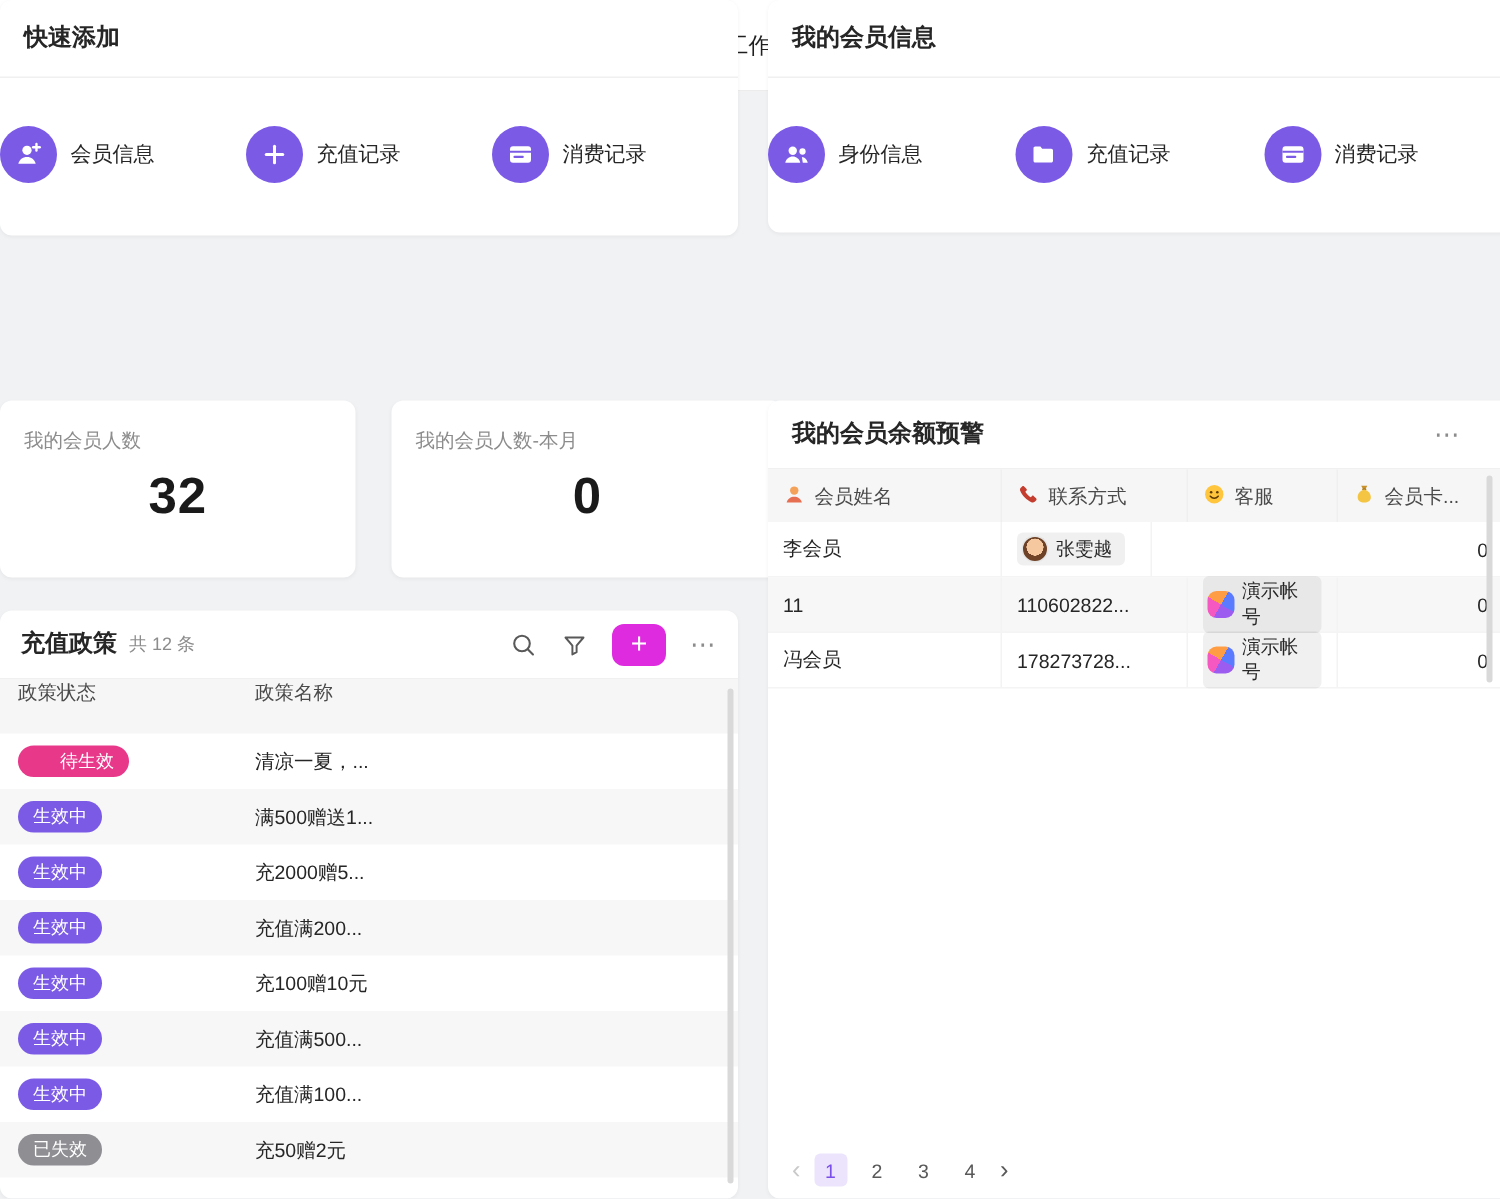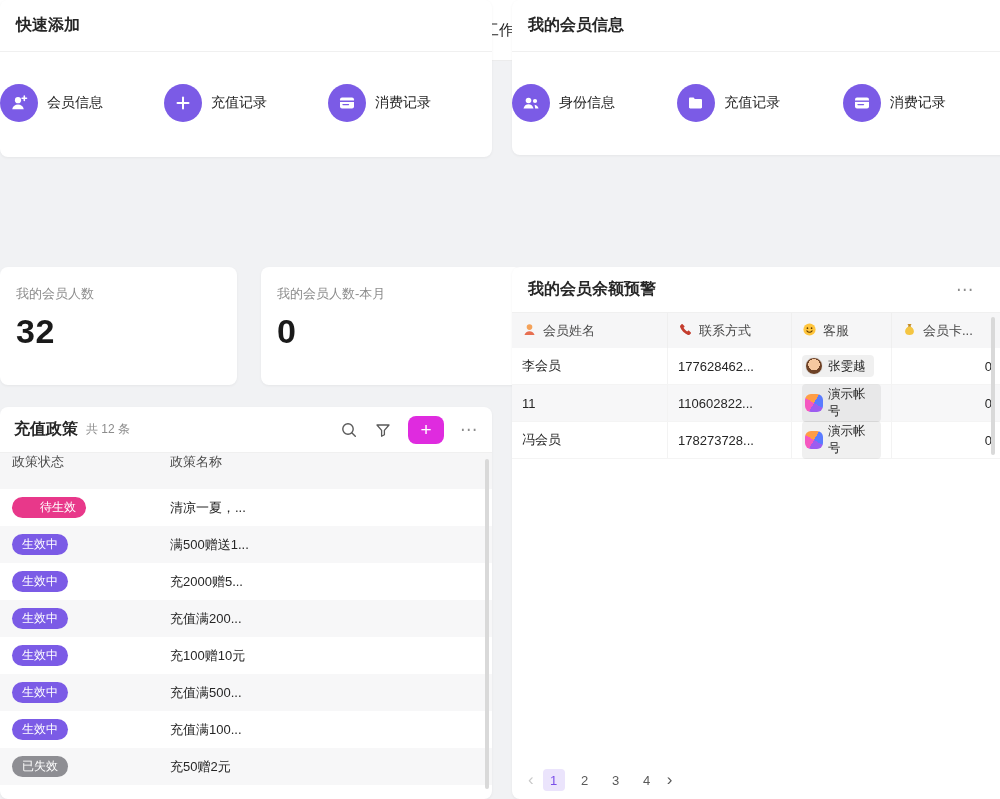--- a/index.html
+++ b/index.html
@@ -40,21 +40,21 @@
   .icon-circle {
     width:38px; height:38px; border-radius:50%; background:#7B5BE6;
     display:flex; align-items:center; justify-content:center;
   }
   .icon-label { font-size:14px; color:#262626; }
 
   
   .card-stat-a { left:0;    top:267px; width:237px; height:118px; }
   .card-stat-b { left:261px; top:267px; width:261px; height:118px; }
   .stat-label { font-size:13px; color:#8C8C8C; padding:18px 16px 0; }
-  .stat-value { font-size:34px; font-weight:700; color:#1A1A1A; padding:9px 16px 0; letter-spacing:.5px; }
+  .stat-value { font-size:34px; font-weight:700; color:#1A1A1A; padding:9px 16px 0; letter-spacing:.5px;text-align:center; }
 
   
   .card-recharge { left:0; top:407px; width:492px; height:392px; }
   .rc-head { height:46px; display:flex; align-items:center; padding:0 14px; gap:8px; border-bottom:1px solid #F0F0F0; }
   .rc-count { font-size:12px; color:#8C8C8C; }
   .rc-tools { margin-left:auto; display:flex; align-items:center; gap:16px; }
   .tool-icon { display:flex; align-items:center; cursor:pointer; }
   .add-btn {
     width:36px; height:28px; border-radius:8px; background:#DF2BDF; color:#fff;
     display:flex; align-items:center; justify-content:center;
@@ -298,21 +298,20 @@
             <path d="M5.8 2h4.4L8.9 4.3H7.1z" fill="#C8912B"></path>
             <ellipse cx="8" cy="4.5" rx="1.6" ry=".7" fill="#A87818"></ellipse>
             <path d="M8 4.6c-3 .9-4.7 3-4.7 5.5 0 2.4 2 3.8 4.7 3.8s4.7-1.4 4.7-3.8c0-2.5-1.7-4.6-4.7-5.5z" fill="#F4C542"></path>
           </svg></span>
       <span>会员卡...</span>
     </span>
   </div>
 
   <div class="bw-row">
     <span class="bw-cell bw-c1">李会员</span>
-    <span class="bw-cell bw-c2">177628462...</span>
     <span class="bw-cell bw-c3">
       <span class="agent-pill">
         <span class="avatar avatar-photo"></span>
         <span>张雯越</span>
       </span>
     </span>
     <span class="bw-cell bw-c4">0</span>
   </div>
   <div class="bw-row alt">
     <span class="bw-cell bw-c1">11</span>

